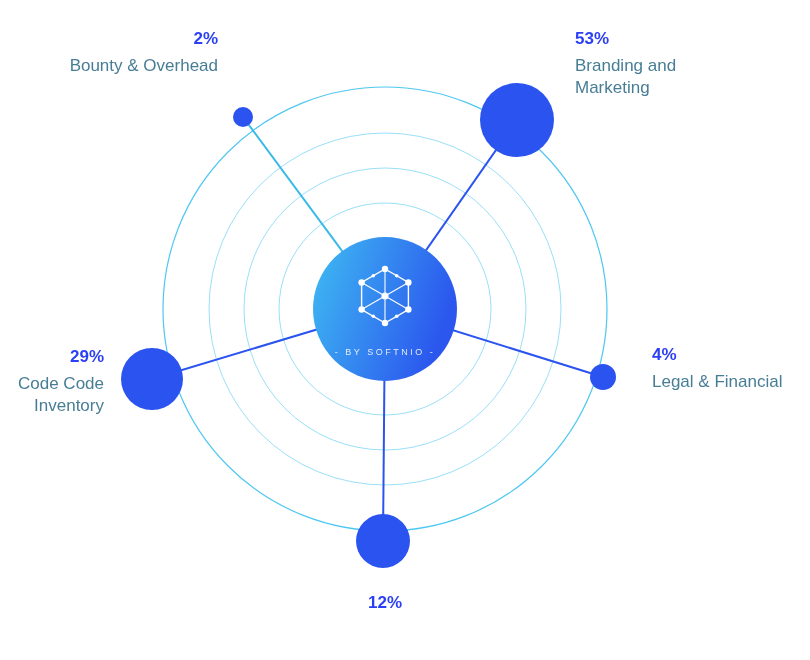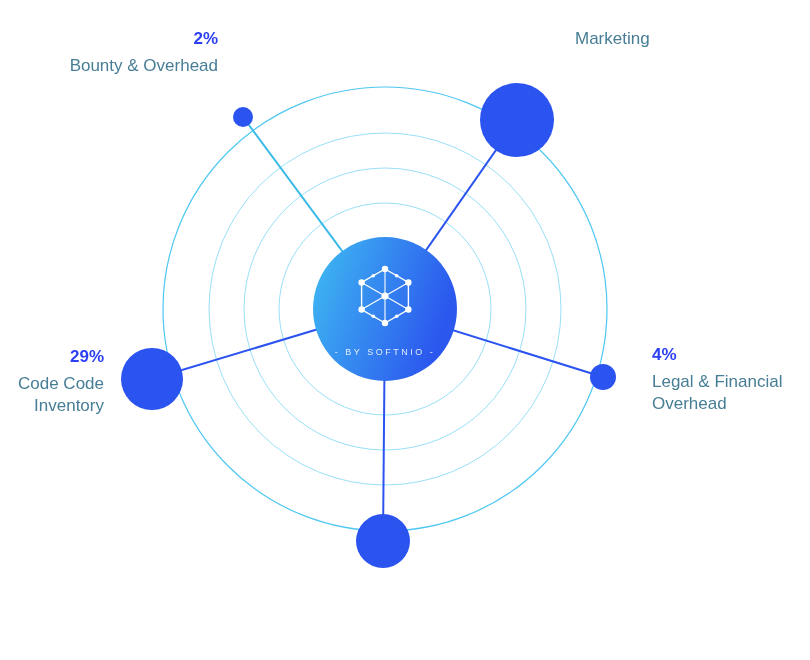--- a/index.html
+++ b/index.html
@@ -102,30 +102,32 @@
 
     <text class="caption" x="385" y="355" text-anchor="middle">- BY SOFTNIO -</text>
   </svg>
 
   <div class="label-block lb-bounty">
     <div class="pct">2%</div>
     <div class="lbl">Bounty &amp; Overhead</div>
   </div>
 
   <div class="label-block lb-branding">
+    <div class="pct">53%</div>
+    <div class="lbl">Branding and</div>
     <div class="lbl">Marketing</div>
   </div>
 
   <div class="label-block lb-legal">
     <div class="pct">4%</div>
     <div class="lbl">Legal &amp; Financial</div>
-    <div class="lbl">Overhead</div>
   </div>
 
   <div class="label-block lb-it">
+    <div class="pct">12%</div>
   </div>
 
   <div class="label-block lb-gift">
     <div class="pct">29%</div>
     <div class="lbl">Code Code</div>
     <div class="lbl">Inventory</div>
   </div>
 
 </div>
 

